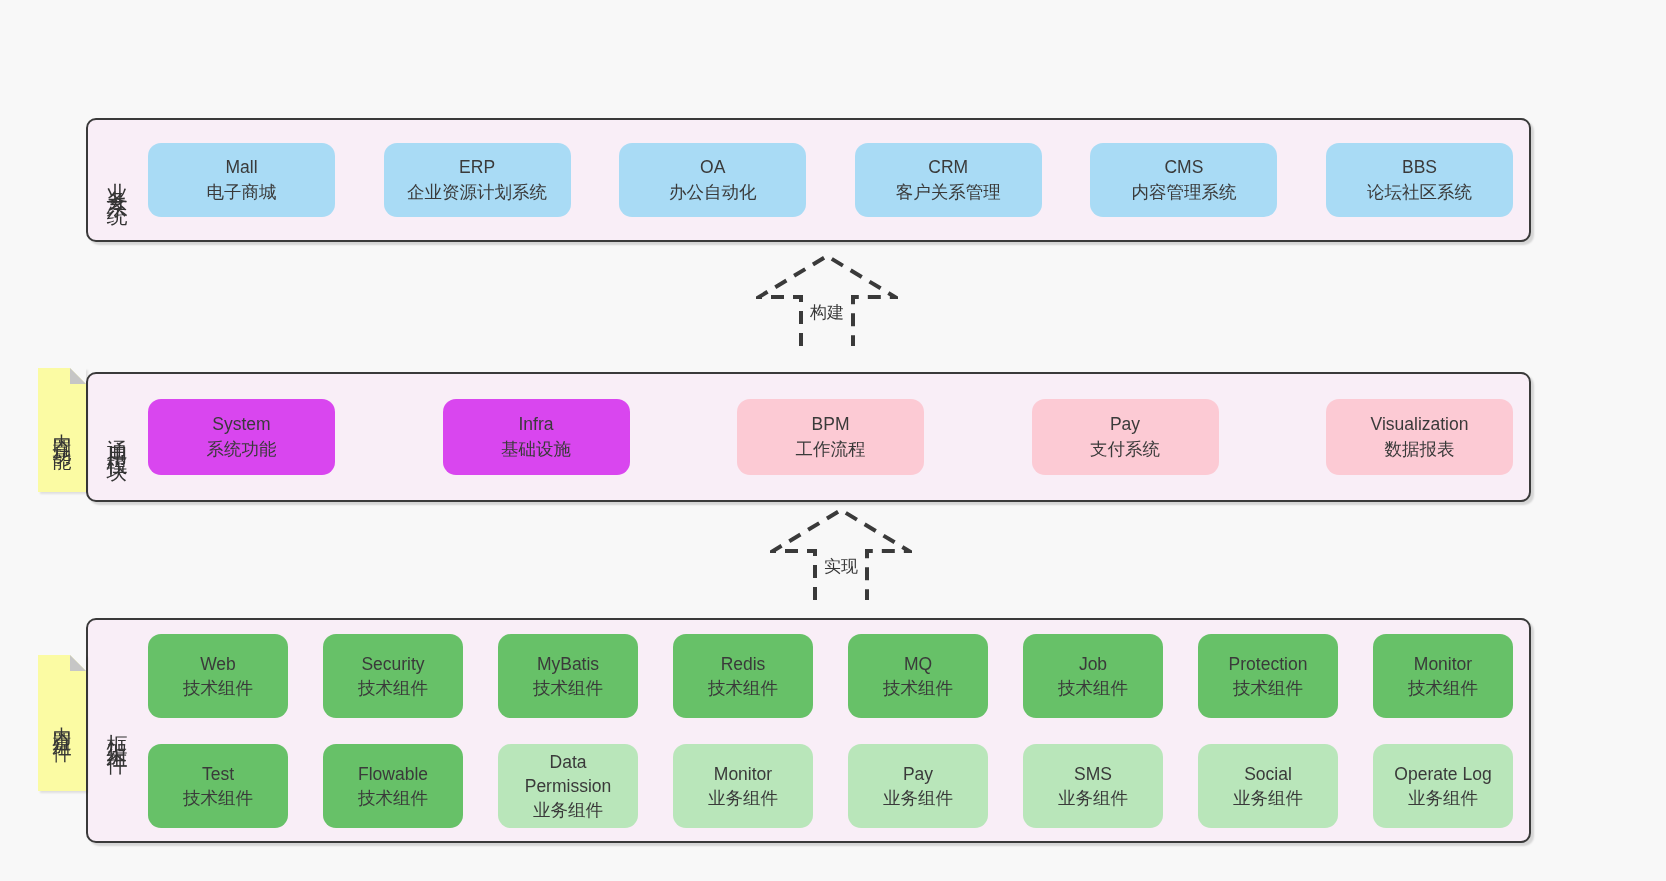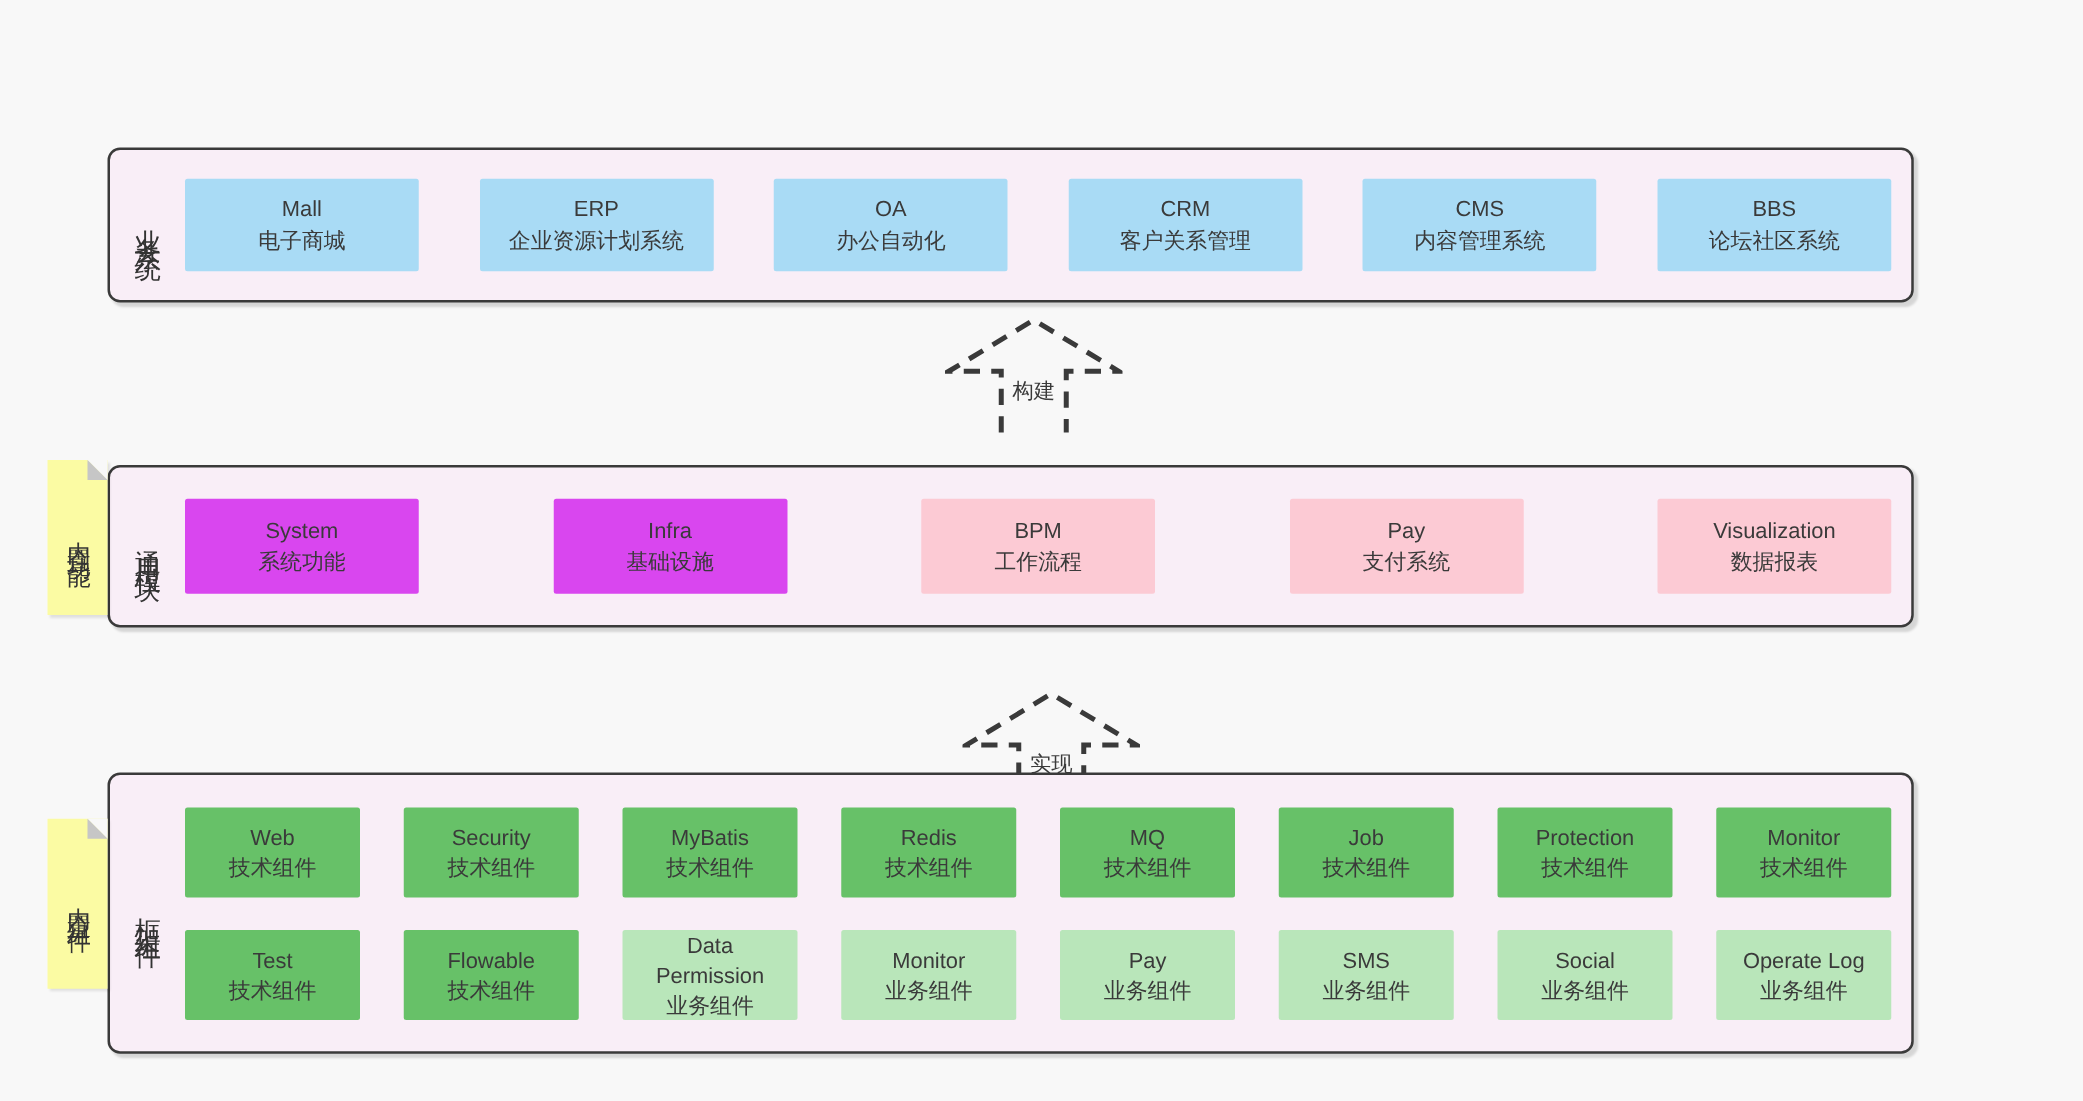--- a/index.html
+++ b/index.html
@@ -19,28 +19,28 @@
 
   .v-label{
     width:46px;flex:0 0 46px;display:flex;align-items:center;justify-content:center;
     writing-mode:vertical-rl;text-orientation:upright;
     font-size:21px;letter-spacing:7px;color:#333;padding-left:6px;
   }
   .rows{flex:1;display:flex;flex-direction:column;justify-content:center;gap:26px;padding:0 16px 0 8px;}
   .row{display:flex;justify-content:space-between;}
 
   .box{
-    box-sizing:border-box;border-radius:2px;
+    box-sizing:border-box;border-radius:13px;
     display:flex;flex-direction:column;align-items:center;justify-content:center;
     text-align:center;color:#3a3a3a;line-height:25px;font-size:17.5px;
     padding:2px 8px;
   }
   .sec-0 .box{width:187px;height:74px;}
   .sec-1 .box{width:187px;height:76px;}
-  .sec-2 .box{width:140px;height:72px;line-height:24px;}
+  .sec-2 .box{width:140px;height:84px;line-height:24px;}
 
   .tone-blue{background:#a9dbf5;}
   .tone-red{background:#d946ef;}
   .tone-pink{background:#fccad4;}
   .tone-green{background:#67c168;}
   .tone-light_green{background:#b9e6ba;}
 
   
   .note{
     position:absolute;left:38px;width:48px;box-sizing:border-box;
@@ -55,21 +55,21 @@
   .note::after{content:'';position:absolute;top:0;right:0;width:0;height:0;
     border-bottom:16px solid #c6c6c6;border-right:16px solid transparent;}
   .note-text{
     writing-mode:vertical-rl;text-orientation:upright;
     font-size:19px;letter-spacing:6px;color:#333;
   }
 
   
   .arrow{position:absolute;width:142px;height:96px;z-index:0;}
   .arrow-1{left:756px;top:252px;}
-  .arrow-2{left:770px;top:506px;margin-top:45px;}
+  .arrow-2{left:770px;top:506px;}
   .arrow svg{position:absolute;inset:0;display:block;}
   .arrow-label{
     position:absolute;left:0;right:0;top:49px;text-align:center;
     font-size:17px;color:#3a3a3a;
   }
 </style>
 </head>
 <body>
 
 <div id="canvas">

